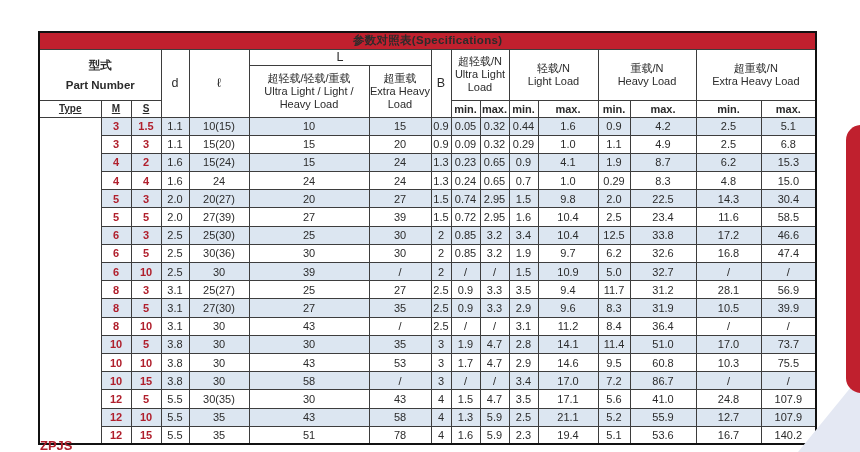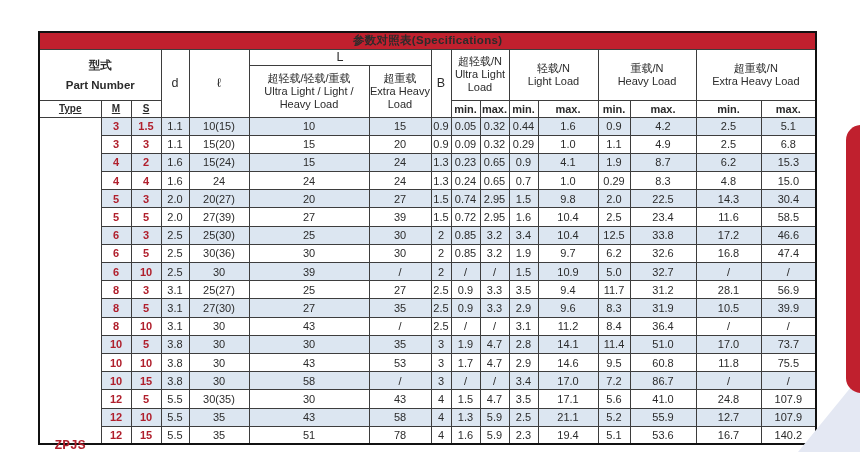--- a/index.html
+++ b/index.html
@@ -53,25 +53,24 @@
   th.sym{font-weight:normal;font-size:12.5px;}
   th.minmax{font-weight:bold;font-size:11px;}
   tbody td{font-size:11px;height:18.2px;line-height:12px;}
   tbody tr.blue td{background:var(--row-blue);}
   tbody tr.white td{background:#ffffff;}
   tbody td.ms{color:var(--red-text);font-weight:bold;}
   tbody td.typecell{background:#ffffff !important;}
   .type-label{
     position:absolute;
     left:40px;top:438px;width:60px;
-    text-align:center;
+    text-align:left;
     color:var(--red-text);
     font-weight:bold;
     font-size:13px;
-    font-family:Liberation Mono, monospace;
   }
   .swoosh{
     position:absolute;
     left:798px;top:376px;width:62px;height:76px;
     background:var(--lavender);
     -webkit-clip-path:polygon(100% 0,100% 100%,0 100%);
     clip-path:polygon(100% 0,100% 100%,0 100%);
   }
   .pill{
     position:absolute;
@@ -377,21 +376,21 @@
           <td>30</td>
           <td>43</td>
           <td>53</td>
           <td>3</td>
           <td>1.7</td>
           <td>4.7</td>
           <td>2.9</td>
           <td>14.6</td>
           <td>9.5</td>
           <td>60.8</td>
-          <td>11.8</td>
+          <td>10.3</td>
           <td>75.5</td>
         </tr>
         <tr class="blue">
           <td class="ms">10</td>
           <td class="ms">15</td>
           <td>3.8</td>
           <td>30</td>
           <td>58</td>
           <td>/</td>
           <td>3</td>

